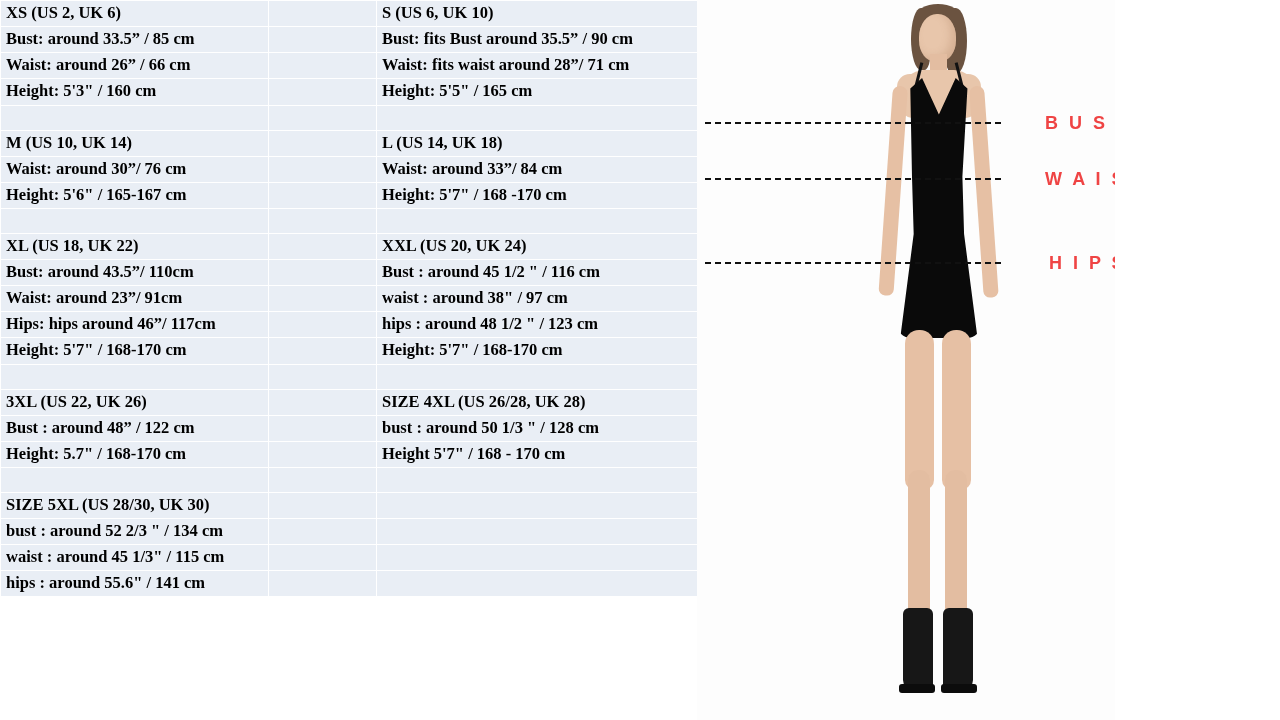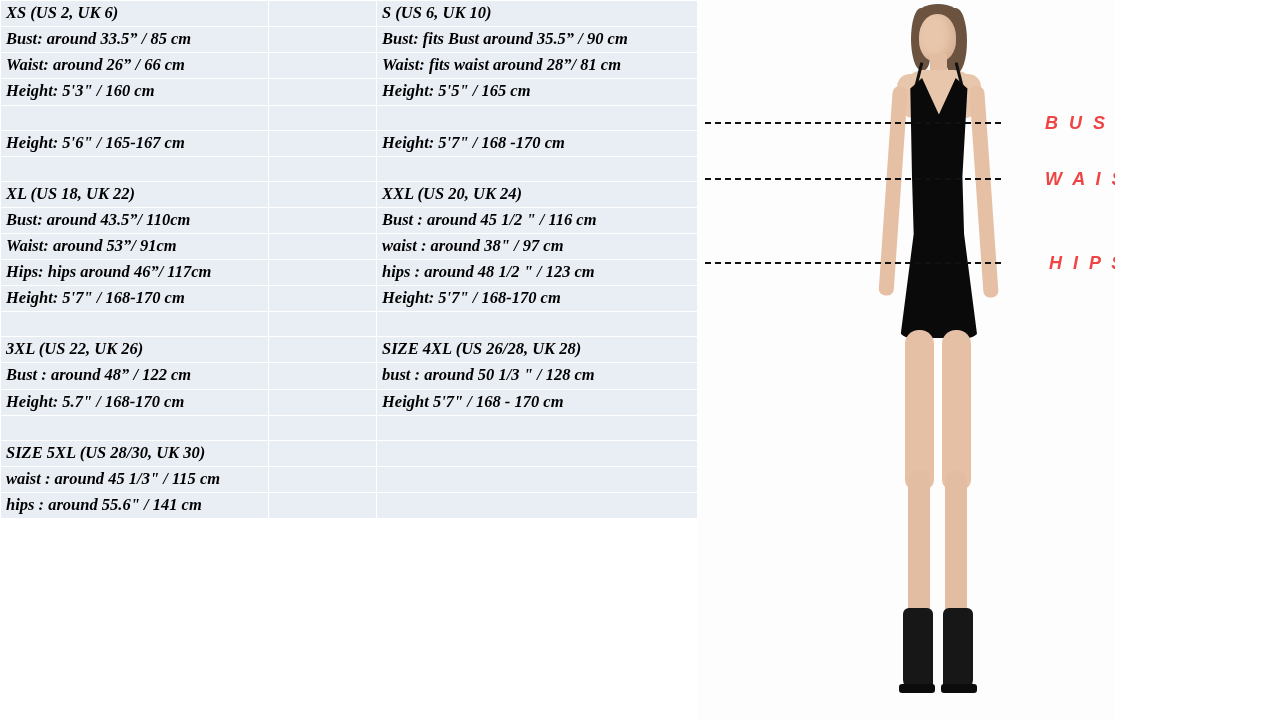--- a/index.html
+++ b/index.html
@@ -12,21 +12,20 @@
     height: 720px;
     overflow: hidden;
     font-family: "Liberation Serif", serif;
   }
   .page {
     position: relative;
     width: 1115px;
     height: 720px;
     display: flex;
     background: #ffffff;
-    font-style: italic;
   }
 
   
   .chart-wrap {
     width: 800px;
     height: 720px;
     overflow: hidden;
     background: #ffffff;
     position: relative;
   }
@@ -254,54 +253,64 @@
             <td class="c2">S (US 6, UK 10)</td>
           </tr>
         <tr>
             <td class="c0">Bust: around 33.5” / 85 cm</td>
             <td class="c1"></td>
             <td class="c2">Bust: fits Bust around 35.5” / 90 cm</td>
           </tr>
         <tr>
             <td class="c0">Waist: around 26” / 66 cm</td>
             <td class="c1"></td>
-            <td class="c2">Waist: fits waist around 28”/ 81 cm</td>
+            <td class="c2">Waist: fits waist around 28”/ 71 cm</td>
           </tr>
         <tr>
             <td class="c0">Height: 5'3" / 160 cm</td>
             <td class="c1"></td>
             <td class="c2">Height: 5'5" / 165 cm</td>
           </tr>
         <tr class="spacer">
             <td class="c0"></td>
             <td class="c1"></td>
             <td class="c2"></td>
           </tr>
         <tr>
+            <td class="c0">M (US 10, UK 14)</td>
+            <td class="c1"></td>
+            <td class="c2">L (US 14, UK 18)</td>
+          </tr>
+        <tr>
+            <td class="c0">Waist: around 30”/ 76 cm</td>
+            <td class="c1"></td>
+            <td class="c2">Waist: around 33”/ 84 cm</td>
+          </tr>
+        <tr>
             <td class="c0">Height: 5'6" / 165-167 cm</td>
             <td class="c1"></td>
             <td class="c2">Height: 5'7" / 168 -170 cm</td>
           </tr>
         <tr class="spacer">
             <td class="c0"></td>
             <td class="c1"></td>
             <td class="c2"></td>
           </tr>
         <tr>
             <td class="c0">XL (US 18, UK 22)</td>
             <td class="c1"></td>
             <td class="c2">XXL (US 20, UK 24)</td>
           </tr>
         <tr>
             <td class="c0">Bust: around 43.5”/ 110cm</td>
             <td class="c1"></td>
             <td class="c2">Bust : around 45 1/2 " / 116 cm</td>
           </tr>
         <tr>
-            <td class="c0">Waist: around 53”/ 91cm</td>
+            <td class="c0">Waist: around 23”/ 91cm</td>
             <td class="c1"></td>
             <td class="c2">waist : around 38" / 97 cm</td>
           </tr>
         <tr>
             <td class="c0">Hips: hips around 46”/ 117cm</td>
             <td class="c1"></td>
             <td class="c2">hips : around 48 1/2 " / 123 cm</td>
           </tr>
         <tr>
             <td class="c0">Height: 5'7" / 168-170 cm</td>
@@ -328,20 +337,25 @@
             <td class="c1"></td>
             <td class="c2">Height 5'7" / 168 - 170 cm</td>
           </tr>
         <tr class="spacer">
             <td class="c0"></td>
             <td class="c1"></td>
             <td class="c2"></td>
           </tr>
         <tr>
             <td class="c0">SIZE 5XL (US 28/30, UK 30)</td>
+            <td class="c1"></td>
+            <td class="c2"></td>
+          </tr>
+        <tr>
+            <td class="c0">bust : around 52 2/3 " / 134 cm</td>
             <td class="c1"></td>
             <td class="c2"></td>
           </tr>
         <tr>
             <td class="c0">waist : around 45 1/3" / 115 cm</td>
             <td class="c1"></td>
             <td class="c2"></td>
           </tr>
         <tr>
             <td class="c0">hips : around 55.6" / 141 cm</td>

